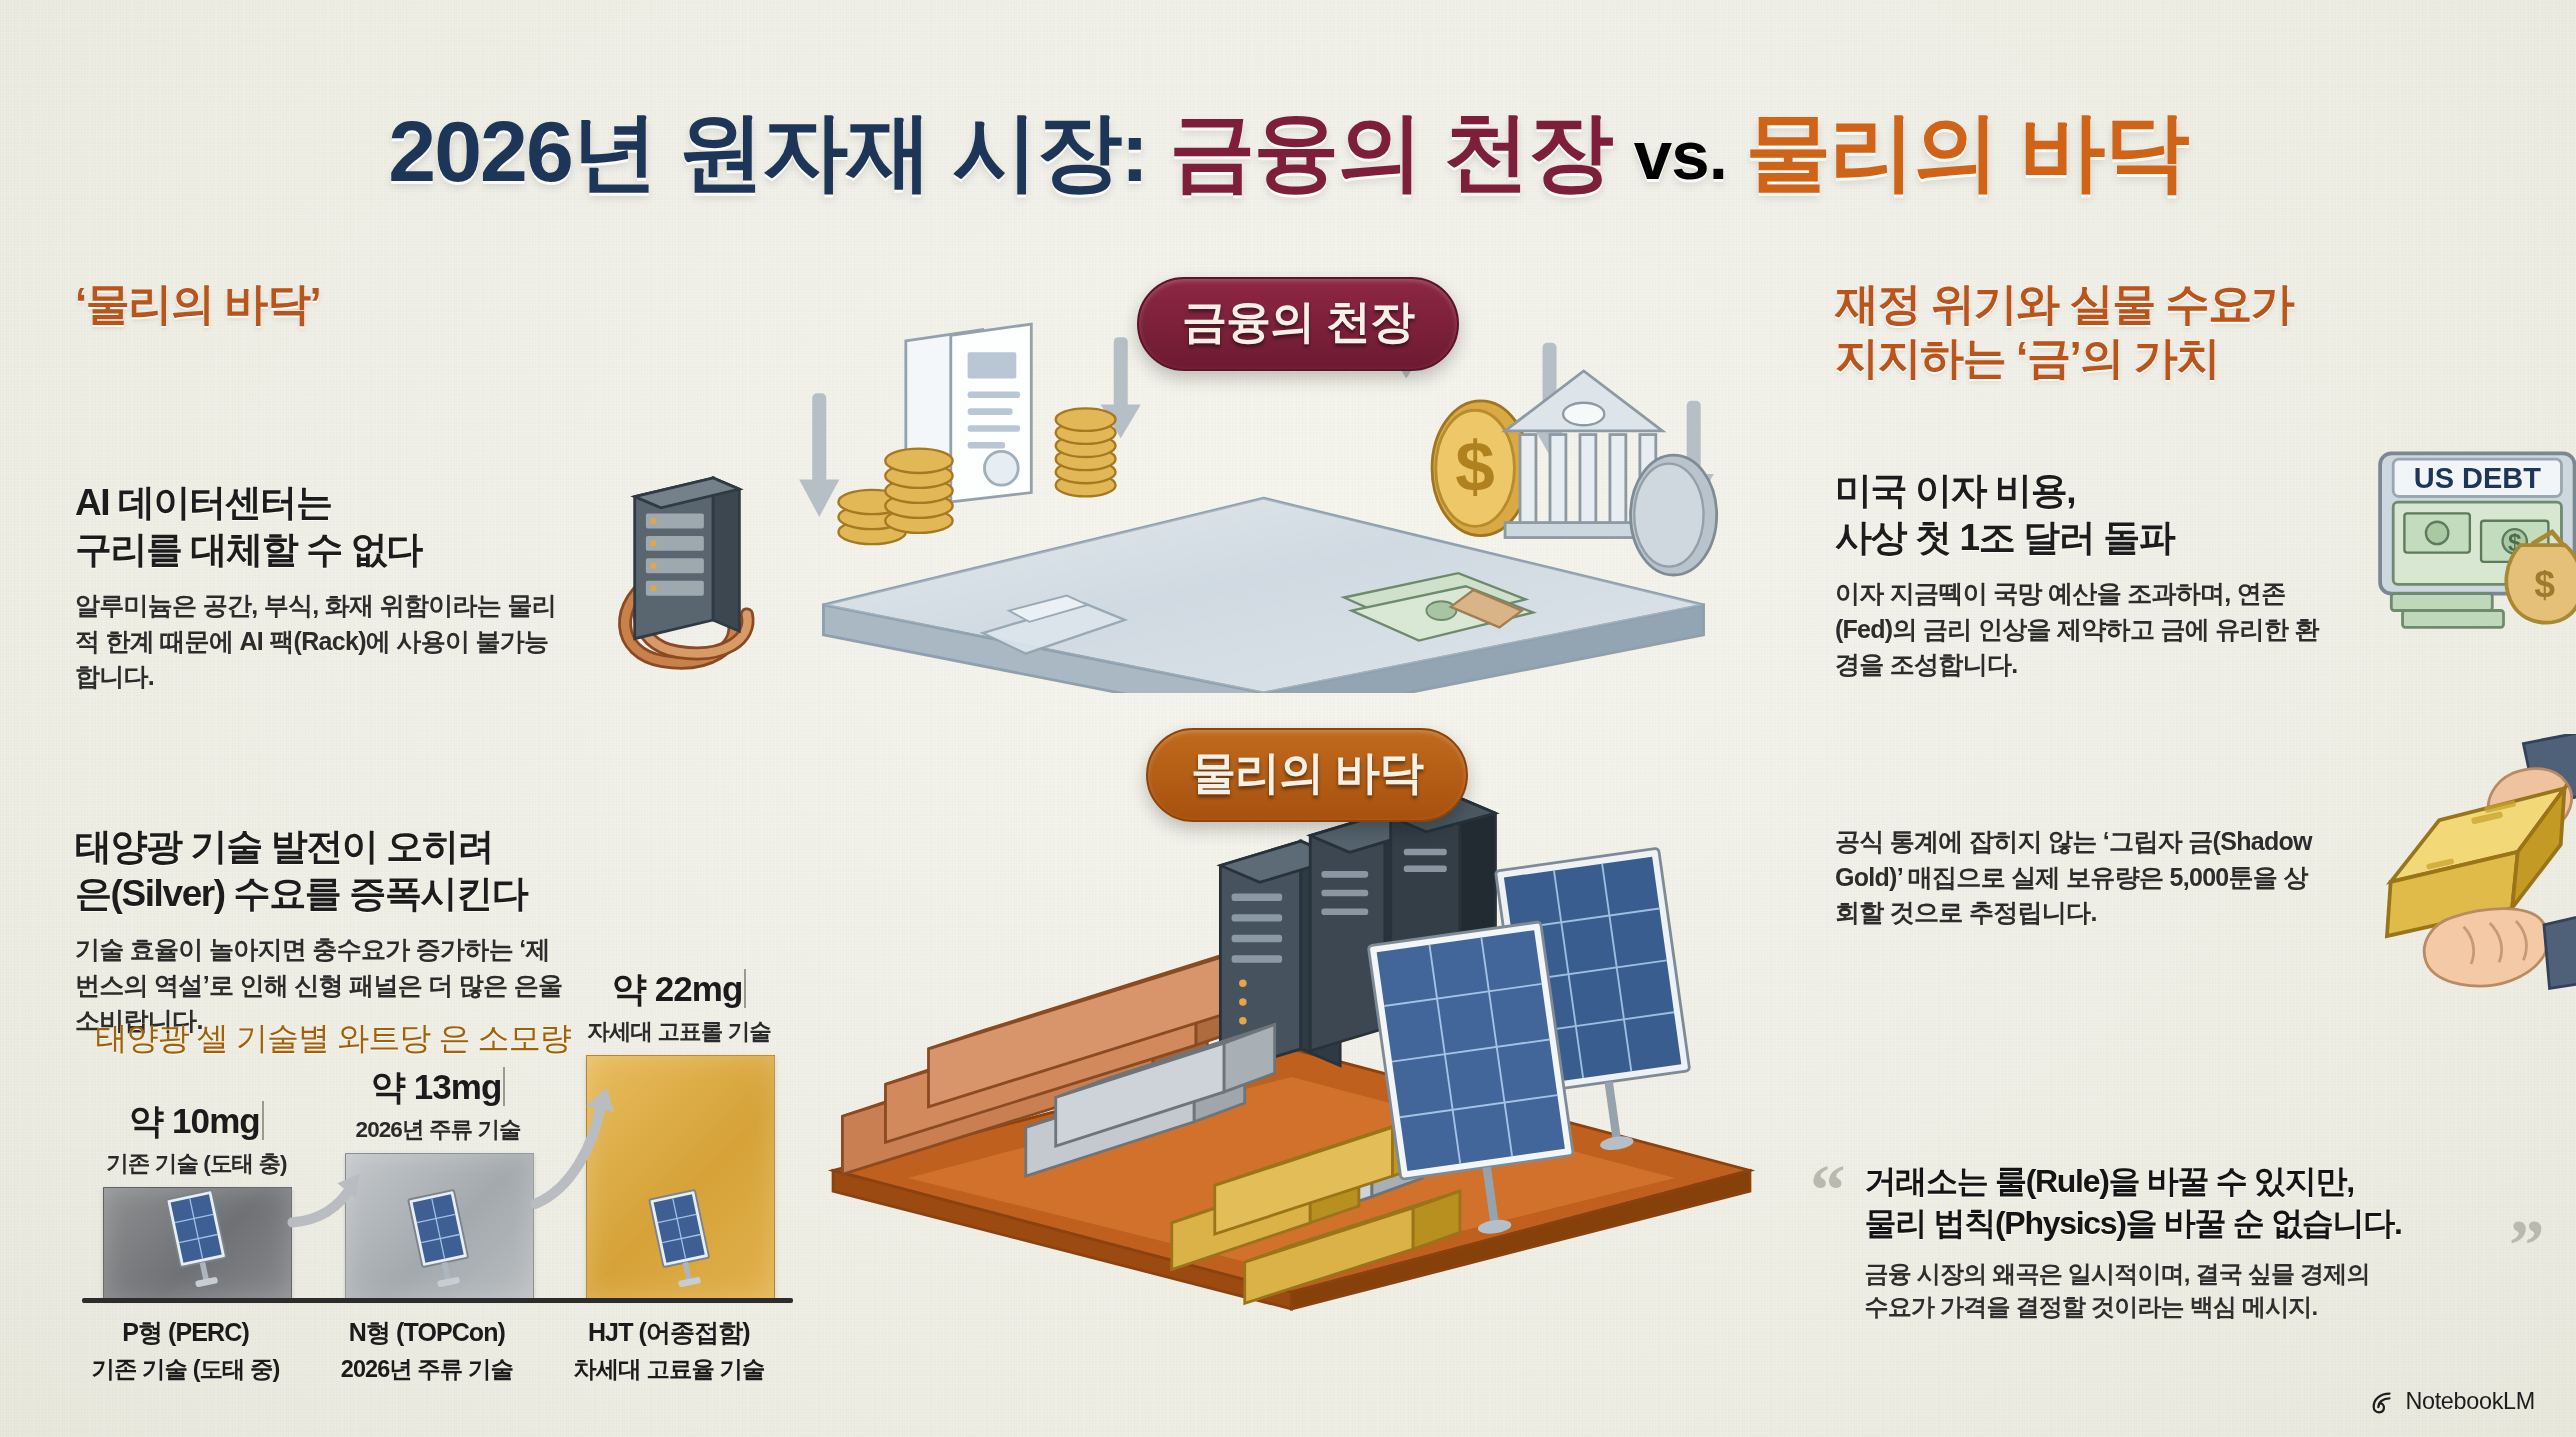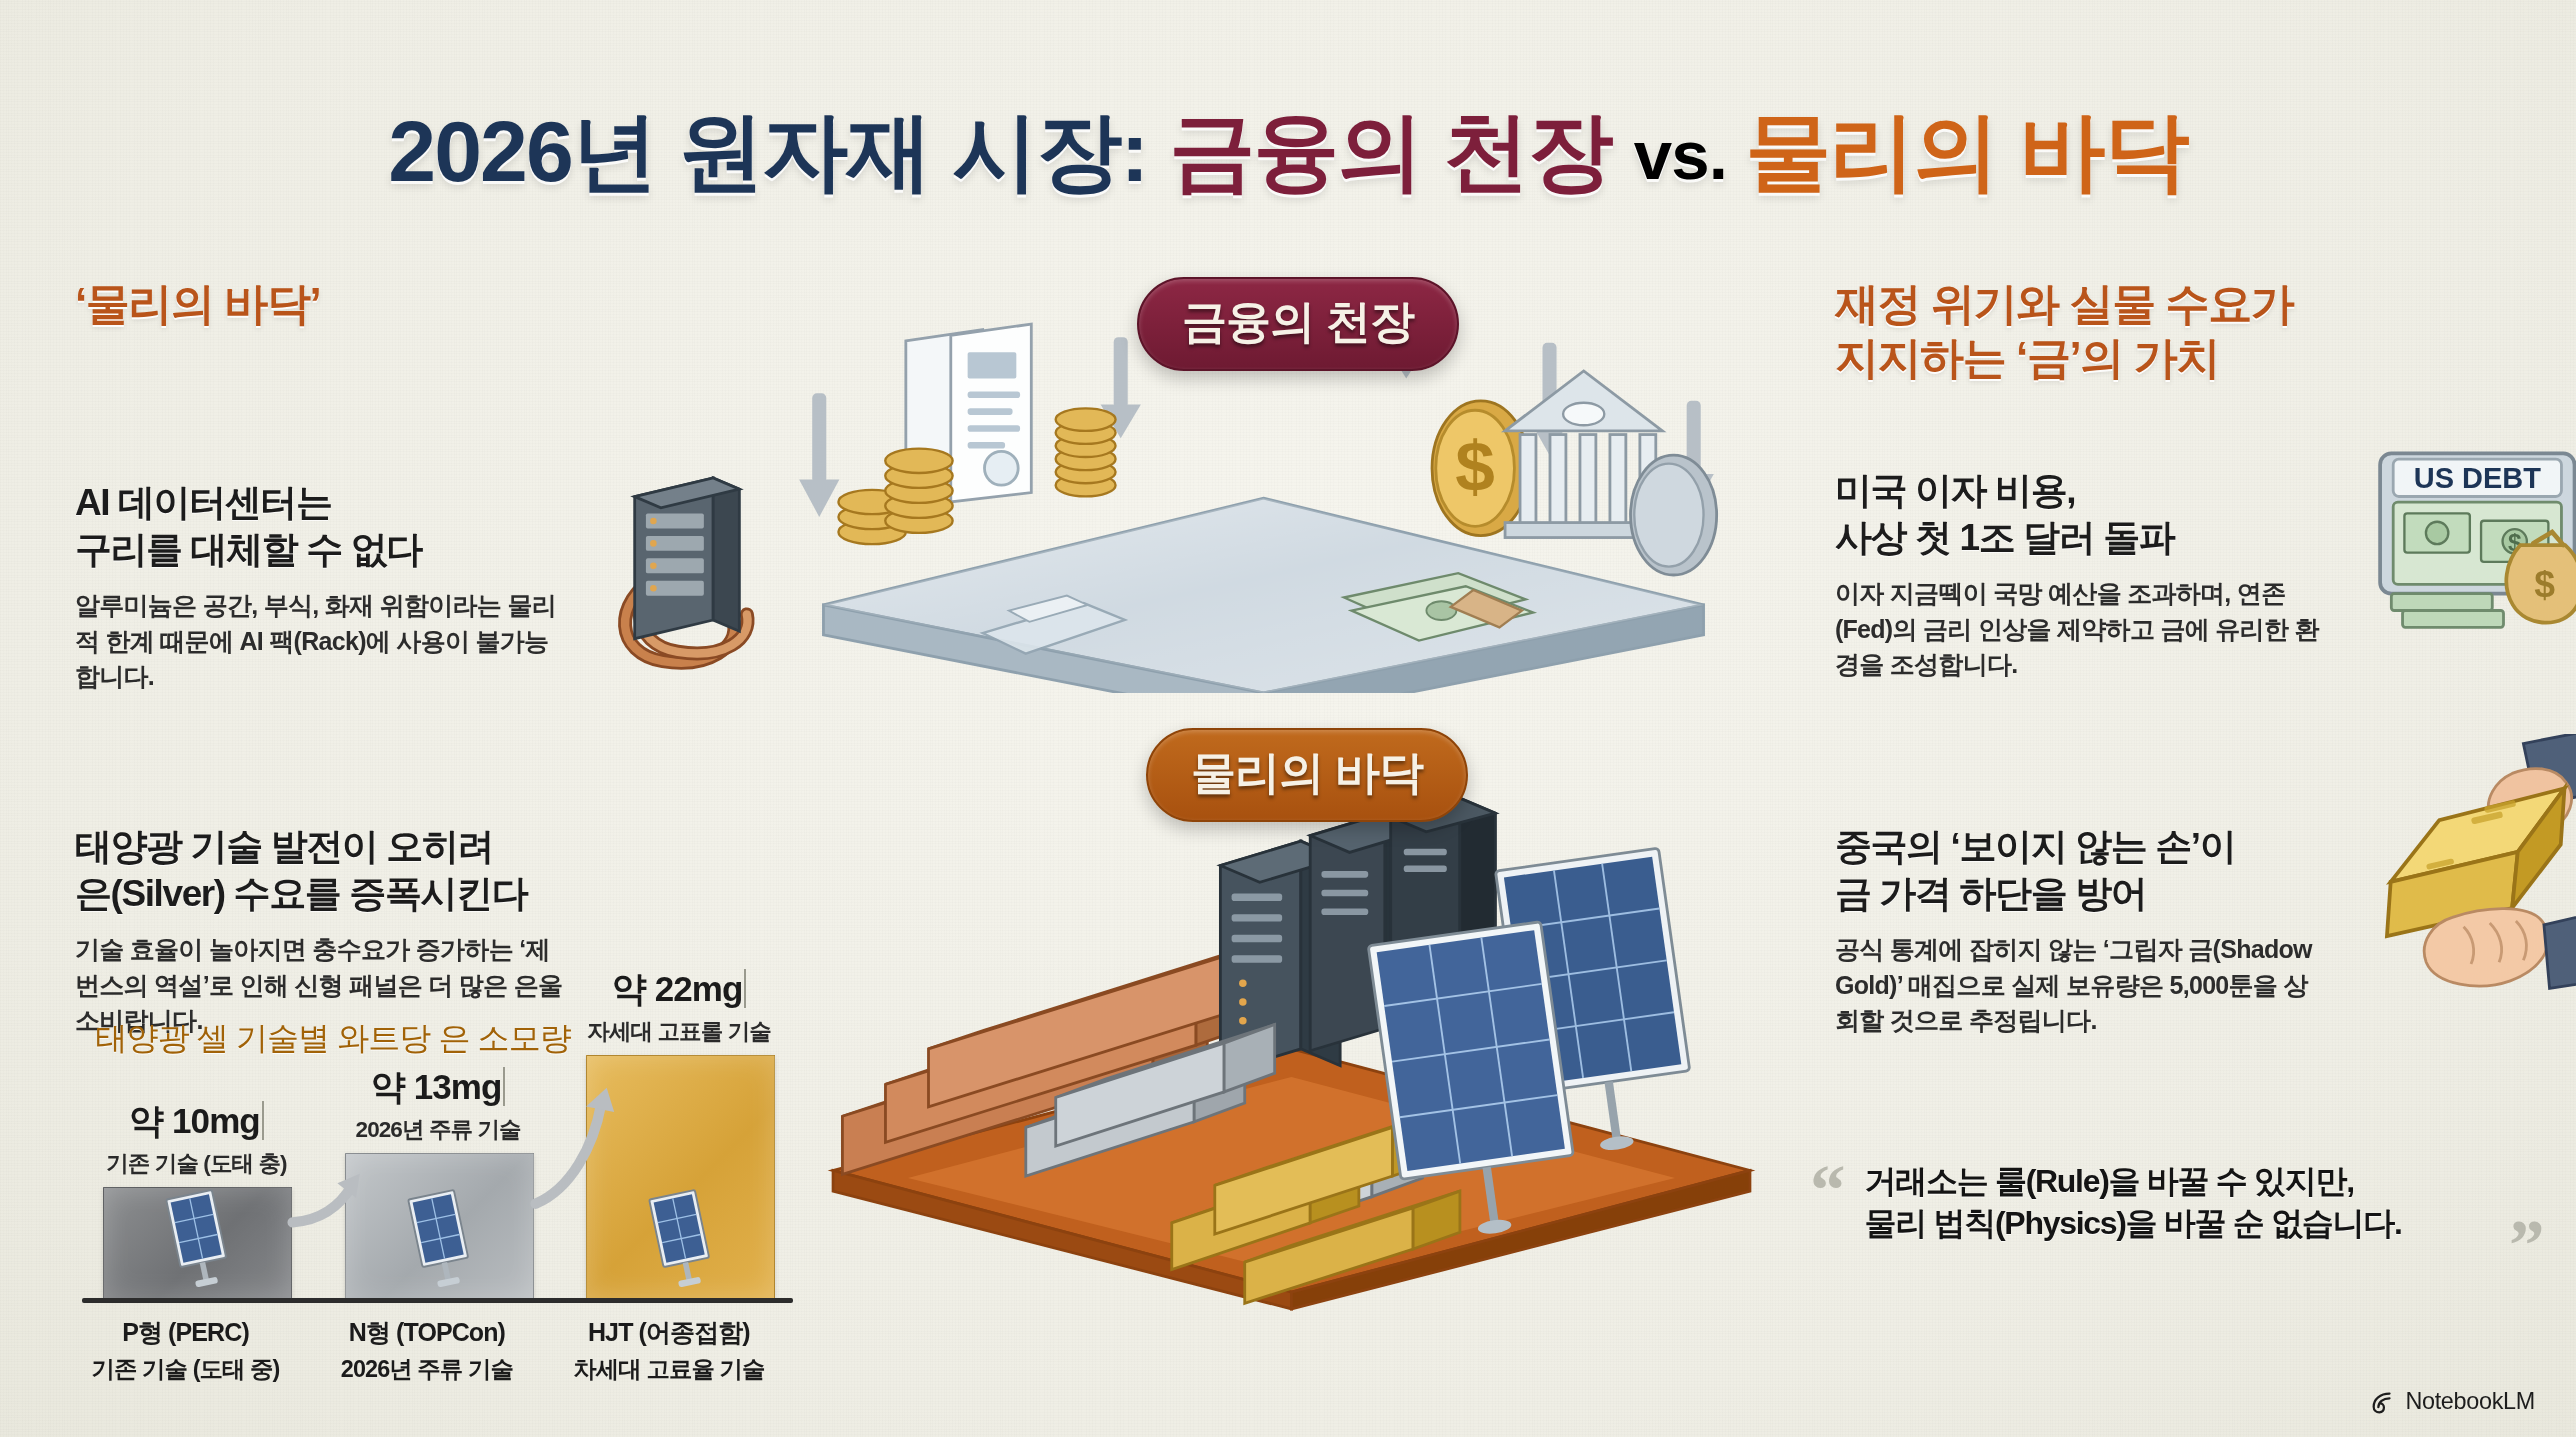--- a/index.html
+++ b/index.html
@@ -576,24 +576,20 @@
           <text x="192" y="162" font-size="40" font-weight="bold" text-anchor="middle" fill="#9c7c2c" font-family="Liberation Sans, sans-serif">$</text>
         </g>
         <g stroke="#6f8b6d" stroke-width="3" fill="#bed8b9">
           <rect x="28" y="158" width="108" height="18" rx="3"></rect>
           <rect x="40" y="176" width="108" height="18" rx="3"></rect>
         </g>
       </svg>
     </div>
 
     <div class="block" id="blk-china">
-      <h3>
-        <span>중국의 ‘보이지 않는 손’이</span><br>
-        <span>금 가격 하단을 방어</span>
-      </h3>
       <p class="bw-narrow">공식 통계에 잡히지 않는 ‘그립자 금(Shadow Gold)’ 매집으로 실제 보유량은 5,000툰을 상회할 것으로 추정립니다.</p>
 
       <svg class="arrow-svg" style="left:494px;top:-90px;" width="271" height="262" viewBox="0 0 290 280">
 
         <path d="M208 10 L290 -6 L290 62 L222 76 Z" fill="#4f6079" stroke="#33415a" stroke-width="3"></path>
 
         <path d="M196 42 C178 50 166 70 172 88 C180 110 214 112 236 102 C258 92 266 68 254 52 C242 34 216 34 196 42 Z" fill="#f0c3a0" stroke="#b98a63" stroke-width="3"></path>
 
         <g stroke="#9a7418" stroke-width="4">
           <path d="M66 158 L118 92 L252 58 L202 126 Z" fill="#f3d877"></path>
@@ -618,20 +614,24 @@
     </div>
   </div>
 
   <div id="quote">
     <span class="qmark" id="qm-open">“</span>
     <span class="qmark" id="qm-close">”</span>
     <p class="qt">
       <span>거래소는 룰(Rule)을 바꿀 수 있지만,</span><br>
       <span>물리 법칙(Physics)을 바꿀 순 없습니다.</span>
     </p>
+    <p class="qs">
+      <span>금융 시장의 왜곡은 일시적이며, 결국 싶믈 경제의</span><br>
+      <span>수요가 가격을 결정할 것이라는 백심 메시지.</span>
+    </p>
   </div>
 
   <div id="footer">
     <svg width="28" height="28" viewBox="0 0 30 30">
       <path d="M22 6 C12 6 5 12 5 20 C5 24 8 26 11 26 C14 26 16 24 16 21 C16 18 14 16.5 12 16.5" fill="none" stroke="#1d1d1d" stroke-width="2.4" stroke-linecap="round"></path>
       <path d="M22 11 C15 11 10 15 10 20.5" fill="none" stroke="#1d1d1d" stroke-width="2.4" stroke-linecap="round"></path>
     </svg>
     <span>NotebookLM</span>
   </div>
 

